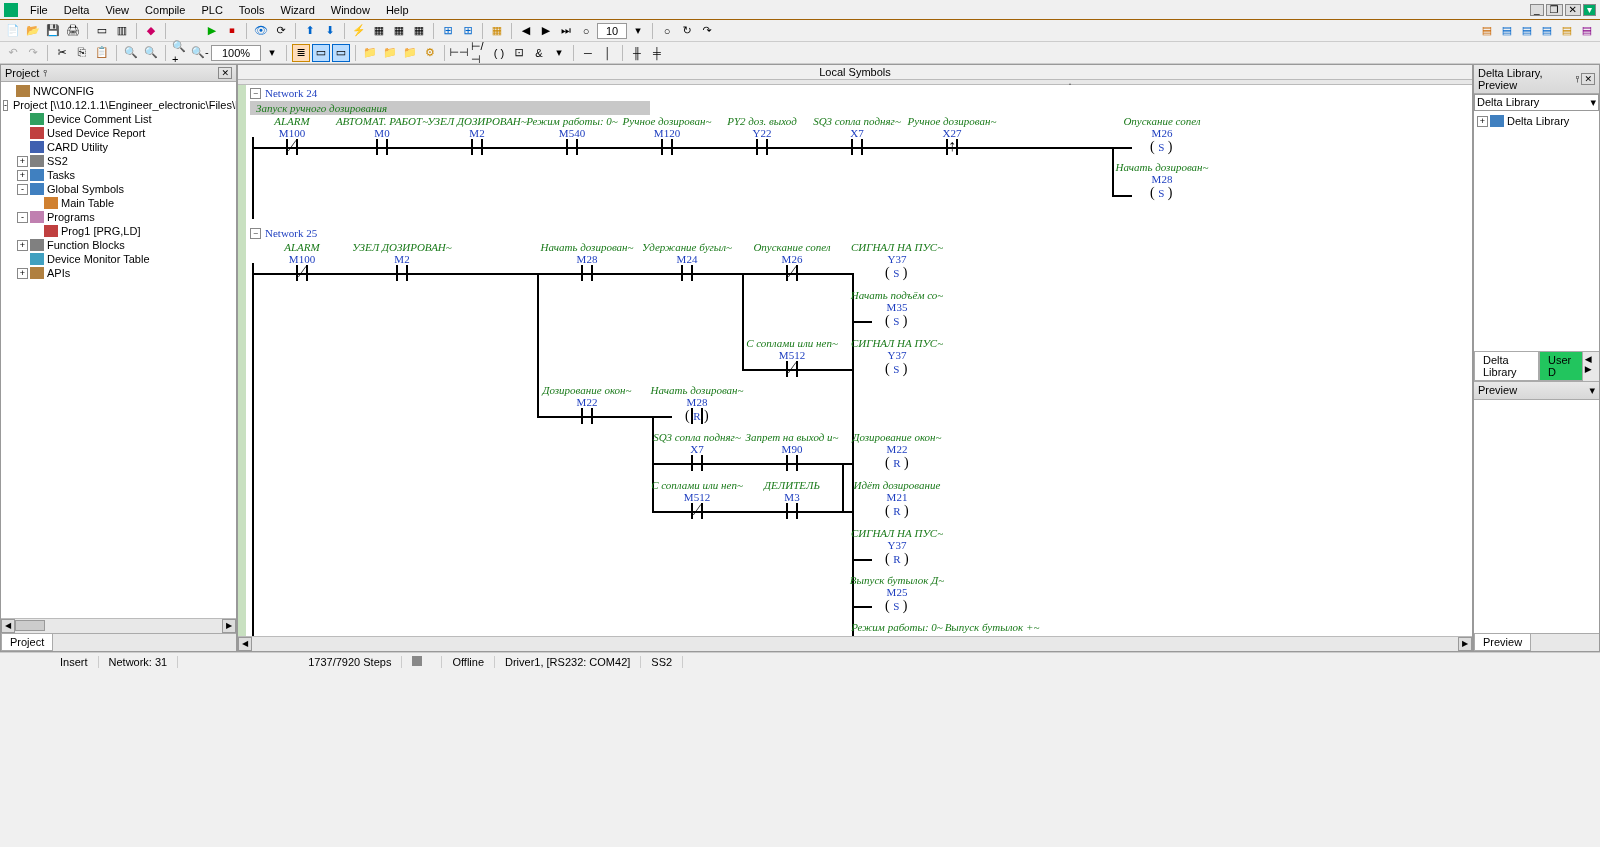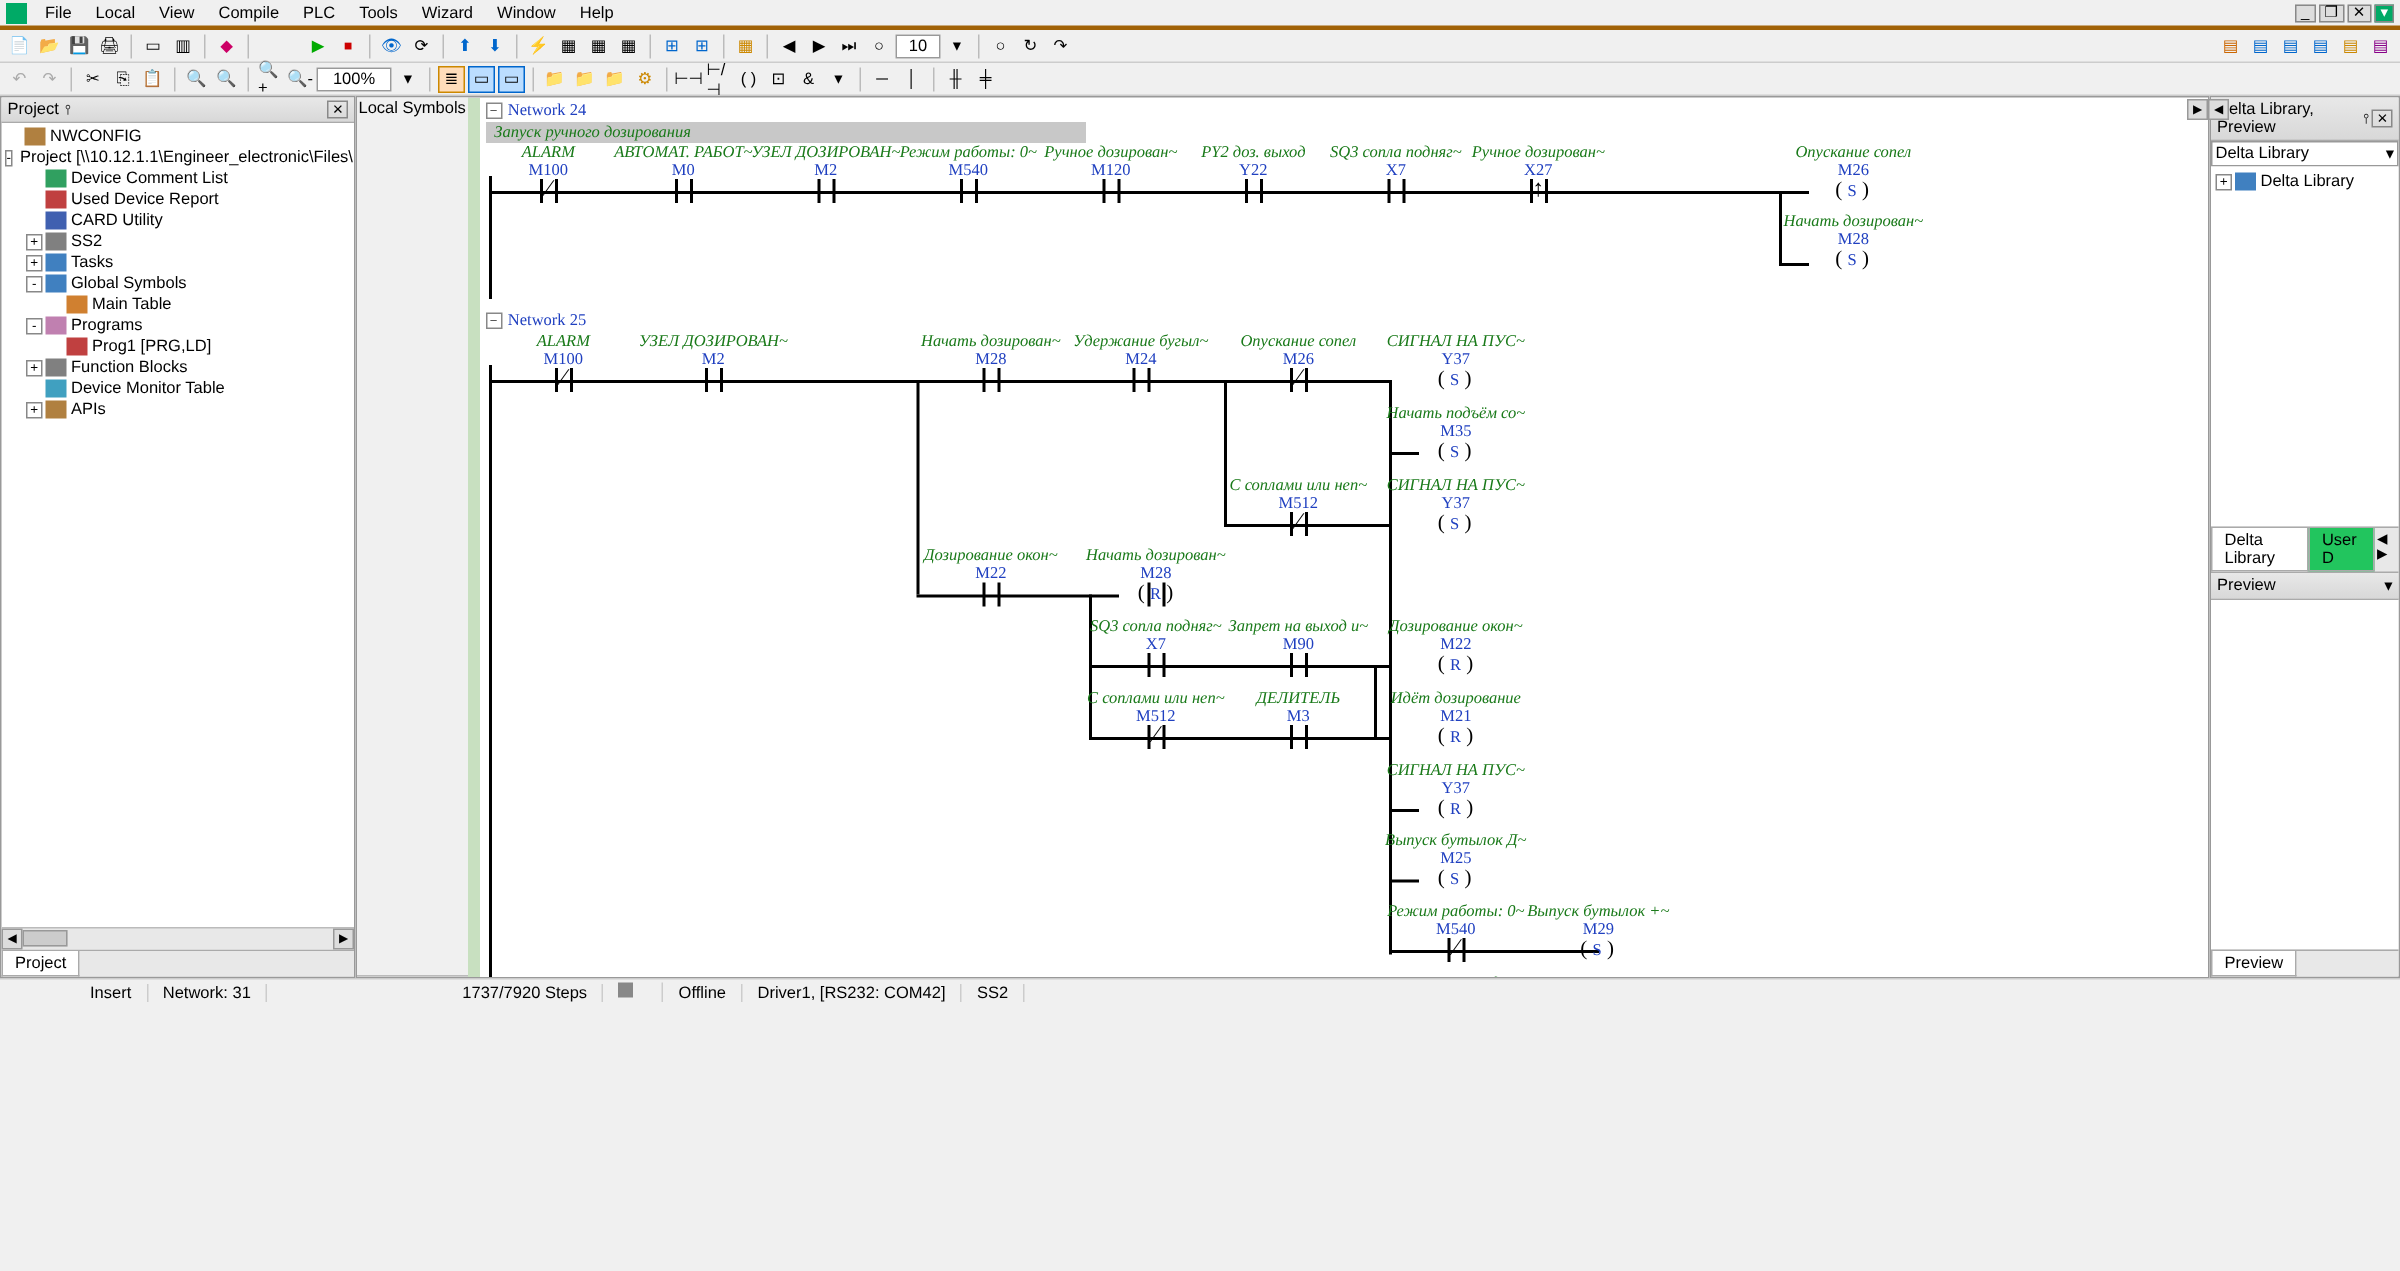--- a/index.html
+++ b/index.html
@@ -1,17 +1,17 @@
 <!DOCTYPE html>
 <html><head>
 <meta charset="utf-8">
 <style>
 * { box-sizing: border-box; margin: 0; padding: 0; }
 body { font-family: Tahoma, Arial, sans-serif; font-size: 11px; background: #f0f0f0; overflow: hidden; width: 1600px; height: 847px; color: #000; }
-.menubar { background: #f0f0f0; border-bottom: 3px solid #a16207; display: flex; align-items: center; height: 20px; padding: 0 4px; }
+.menubar { background: #f0f0f0; border-bottom: 1px solid #a16207; display: flex; align-items: center; height: 20px; padding: 0 4px; }
 .menubar .app-icon { width: 14px; height: 14px; background: #0a6; margin-right: 4px; }
 .menubar span { padding: 2px 8px; cursor: default; }
 .window-controls { margin-left: auto; display: flex; gap: 2px; font-family: Arial; font-size: 10px; }
 .window-controls span { padding: 0 3px; border: 1px solid #888; background: #ddd; line-height: 10px; }
 .toolbar { background: #f0f0f0; border-bottom: 1px solid #ccc; height: 22px; display: flex; align-items: center; padding: 0 4px; gap: 2px; }
 .toolbar .btn { width: 18px; height: 18px; border: 1px solid transparent; display: inline-flex; align-items: center; justify-content: center; font-size: 11px; }
 .toolbar .sep { width: 1px; height: 16px; background: #bbb; margin: 0 3px; }
 .toolbar input { width: 30px; height: 16px; font-size: 11px; border: 1px solid #999; text-align: center; }
 .toolbar .zoom { width: 50px; }
 .content { display: flex; height: 588px; }
@@ -21,21 +21,21 @@
 .panel-header .pin { margin-left: 2px; font-size: 9px; padding: 0 2px; }
 .left-panel { width: 237px; flex-shrink: 0; }
 .tree { flex: 1; overflow: auto; padding: 2px; font-size: 11px; }
 .tree-node { display: flex; align-items: center; padding: 1px 0; white-space: nowrap; }
 .tree-node .exp { width: 11px; height: 11px; border: 1px solid #888; text-align: center; line-height: 9px; font-size: 9px; margin-right: 2px; cursor: default; }
 .tree-node .noexp { width: 13px; display: inline-block; }
 .tree-node .icon { width: 14px; height: 12px; margin-right: 3px; }
 .ind1 { padding-left: 14px; } .ind2 { padding-left: 28px; }
 .panel-tabs { border-top: 1px solid #aaa; background: #e8e8e8; display: flex; }
 .panel-tabs .tab { padding: 2px 8px; border: 1px solid #aaa; border-top: none; background: #fff; font-size: 11px; }
-.center { flex: 1; display: flex; flex-direction: row; background: #fff; border: 1px solid #999; min-width: 0; }
+.center { flex: 1; display: flex; flex-direction: column; background: #fff; border: 1px solid #999; min-width: 0; }
 .symbols-title { text-align: center; padding: 1px; background: #f0f0f0; border-bottom: 1px solid #bbb; font-size: 11px; }
 .symbols-table { border-bottom: 1px solid #bbb; }
 .symbols-table table { width: 100%; border-collapse: collapse; table-layout: fixed; }
 .symbols-table th { background: linear-gradient(#f8f8f8,#e8e8e8); border: 1px solid #bbb; font-weight: normal; font-size: 11px; padding: 1px; }
 .symbols-body { height: 55px; background: #fff; }
 .splitter { height: 5px; background: #e8e8e8; border-bottom: 1px solid #bbb; position: relative; }
 .splitter::after { content: "▴"; position: absolute; right: 400px; font-size: 8px; color: #666; }
 .ladder { flex: 1; overflow: auto; position: relative; background: #fff; font-family: 'Times New Roman', serif; }
 .ladder-inner { position: relative; width: 1140px; padding-bottom: 40px; }
 .left-green { position: absolute; left: 0; top: 0; width: 8px; bottom: 0; background: #c8e0c0; }
@@ -64,21 +64,21 @@
 .hscroll .thumb { position: absolute; left: 14px; top: 1px; width: 30px; height: 11px; background: #ccc; border: 1px solid #999; }
 .hscroll .arr { position: absolute; top: 0; width: 14px; height: 14px; background: #ddd; border: 1px solid #999; font-size: 8px; text-align: center; line-height: 12px; }
 .lib-combo { background: #fff; border: 1px solid #999; padding: 1px 2px; font-size: 11px; display: flex; justify-content: space-between; }
 </style>
 </head>
 <body>
 
 <div class="menubar">
   <div class="app-icon"></div>
   <span>File</span>
-  <span>Local</span>
+  <span>Delta</span>
   <span>View</span>
   <span>Compile</span>
   <span>PLC</span>
   <span>Tools</span>
   <span>Wizard</span>
   <span>Window</span>
   <span>Help</span>
   <div class="window-controls">
     <span>_</span>
     <span>❐</span>

